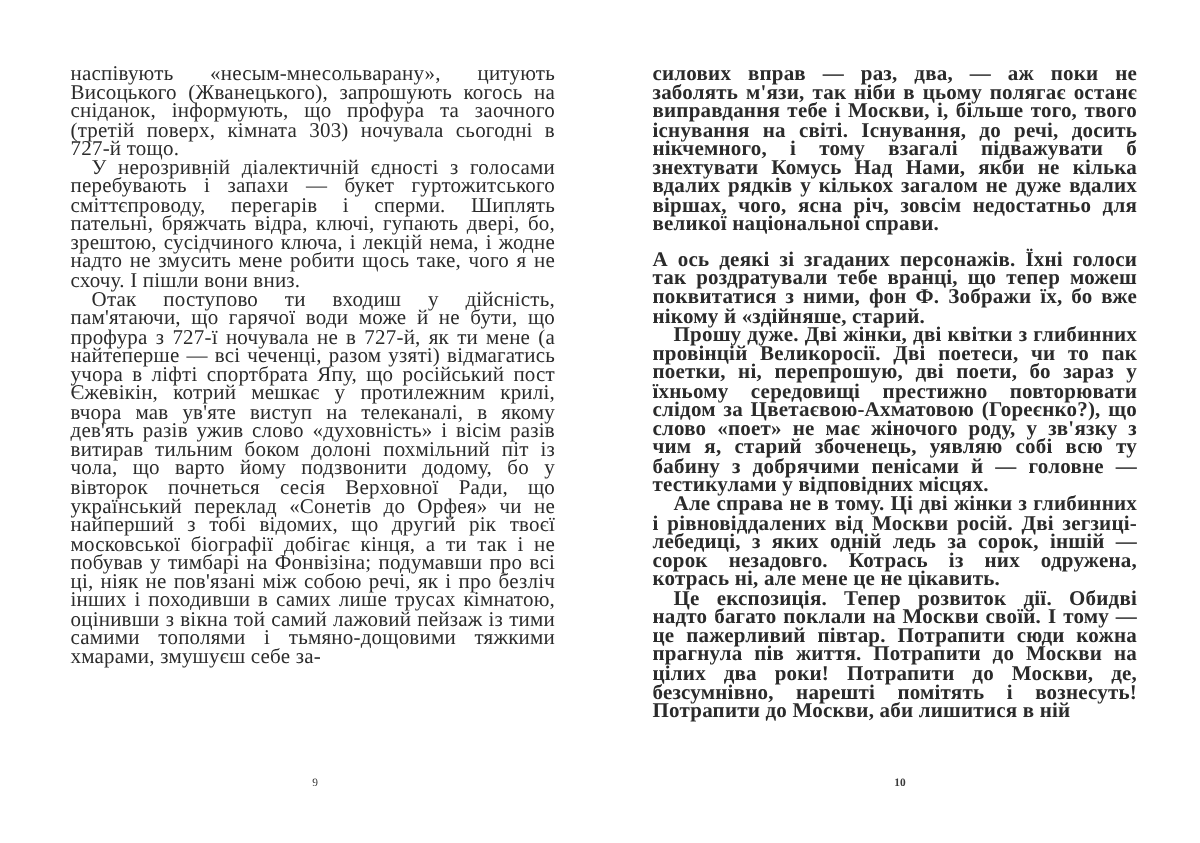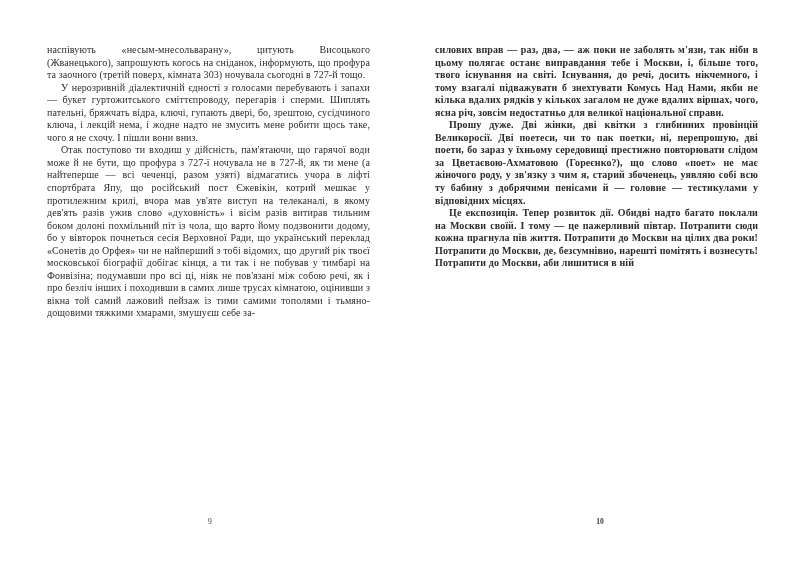--- a/index.html
+++ b/index.html
@@ -27,21 +27,21 @@
     box-sizing: border-box;
   }
   .page-left {
     padding: 44px 30px 0 47px;
   }
   .page-right {
     padding: 44px 42px 0 35px;
     font-weight: bold;
   }
   .text-block {
-    font-size: 10px;
+    font-size: 14px;
     line-height: 12.55px;
     text-align: justify;
     color: #2b2b2b;
     letter-spacing: 0.01em;
     hyphens: manual;
   }
   .text-block p {
     margin: 0;
     text-indent: 14px;
   }
@@ -73,19 +73,21 @@
       <p class="noindent">наспівують «несым-мнесольварану», цитують Висоцького (Жванецького), запрошують когось на сніданок, інформують, що профура та заочного (третій поверх, кімната 303) ночувала сьогодні в 727-й тощо.</p>
       <p>У нерозривній діалектичній єдності з голосами перебувають і запахи — букет гуртожитського сміттєпроводу, перегарів і сперми. Шиплять пательні, бряжчать відра, ключі, гупають двері, бо, зрештою, сусідчиного ключа, і лекцій нема, і жодне надто не змусить мене робити щось таке, чого я не схочу. І пішли вони вниз.</p>
       <p>Отак поступово ти входиш у дійсність, пам'ятаючи, що гарячої води може й не бути, що профура з 727-ї ночувала не в 727-й, як ти мене (а найтеперше — всі чеченці, разом узяті) відмагатись учора в ліфті спортбрата Япу, що російський пост Єжевікін, котрий мешкає у протилежним крилі, вчора мав ув'яте виступ на телеканалі, в якому дев'ять разів ужив слово «духовність» і вісім разів витирав тильним боком долоні похмільний піт із чола, що варто йому подзвонити додому, бо у вівторок почнеться сесія Верховної Ради, що український переклад «Сонетів до Орфея» чи не найперший з тобі відомих, що другий рік твоєї московської біографії добігає кінця, а ти так і не побував у тимбарі на Фонвізіна; подумавши про всі ці, ніяк не пов'язані між собою речі, як і про безліч інших і походивши в самих лише трусах кімнатою, оцінивши з вікна той самий лажовий пейзаж із тими самими тополями і тьмяно-дощовими тяжкими хмарами, змушуєш себе за-</p>
     </div>
     <div class="folio">9</div>
   </div>
 
   <div class="page page-right">
     <div class="text-block">
       <p class="noindent">силових вправ — раз, два, — аж поки не заболять м'язи, так ніби в цьому полягає останє виправдання тебе і Москви, і, більше того, твого існування на світі. Існування, до речі, досить нікчемного, і тому взагалі підважувати б знехтувати Комусь Над Нами, якби не кілька вдалих рядків у кількох загалом не дуже вдалих віршах, чого, ясна річ, зовсім недостатньо для великої національної справи.</p>
+      <p class="noindent gap-before">А ось деякі зі згаданих персонажів. Їхні голоси так роздратували тебе вранці, що тепер можеш поквитатися з ними, фон Ф. Зображи їх, бо вже нікому й «здійняше, старий.</p>
       <p>Прошу дуже. Дві жінки, дві квітки з глибинних провінцій Великоросії. Дві поетеси, чи то пак поетки, ні, перепрошую, дві поети, бо зараз у їхньому середовищі престижно повторювати слідом за Цветаєвою-Ахматовою (Гореєнко?), що слово «поет» не має жіночого роду, у зв'язку з чим я, старий збоченець, уявляю собі всю ту бабину з добрячими пенісами й — головне — тестикулами у відповідних місцях.</p>
+      <p>Але справа не в тому. Ці дві жінки з глибинних і рівновіддалених від Москви росій. Дві зегзиці-лебедиці, з яких одній ледь за сорок, іншій — сорок незадовго. Котрась із них одружена, котрась ні, але мене це не цікавить.</p>
       <p>Це експозиція. Тепер розвиток дії. Обидві надто багато поклали на Москви своїй. І тому — це пажерливий півтар. Потрапити сюди кожна прагнула пів життя. Потрапити до Москви на цілих два роки! Потрапити до Москви, де, безсумнівно, нарешті помітять і вознесуть! Потрапити до Москви, аби лишитися в ній</p>
     </div>
     <div class="folio">10</div>
   </div>
 
 </div>
 
 </body></html>

